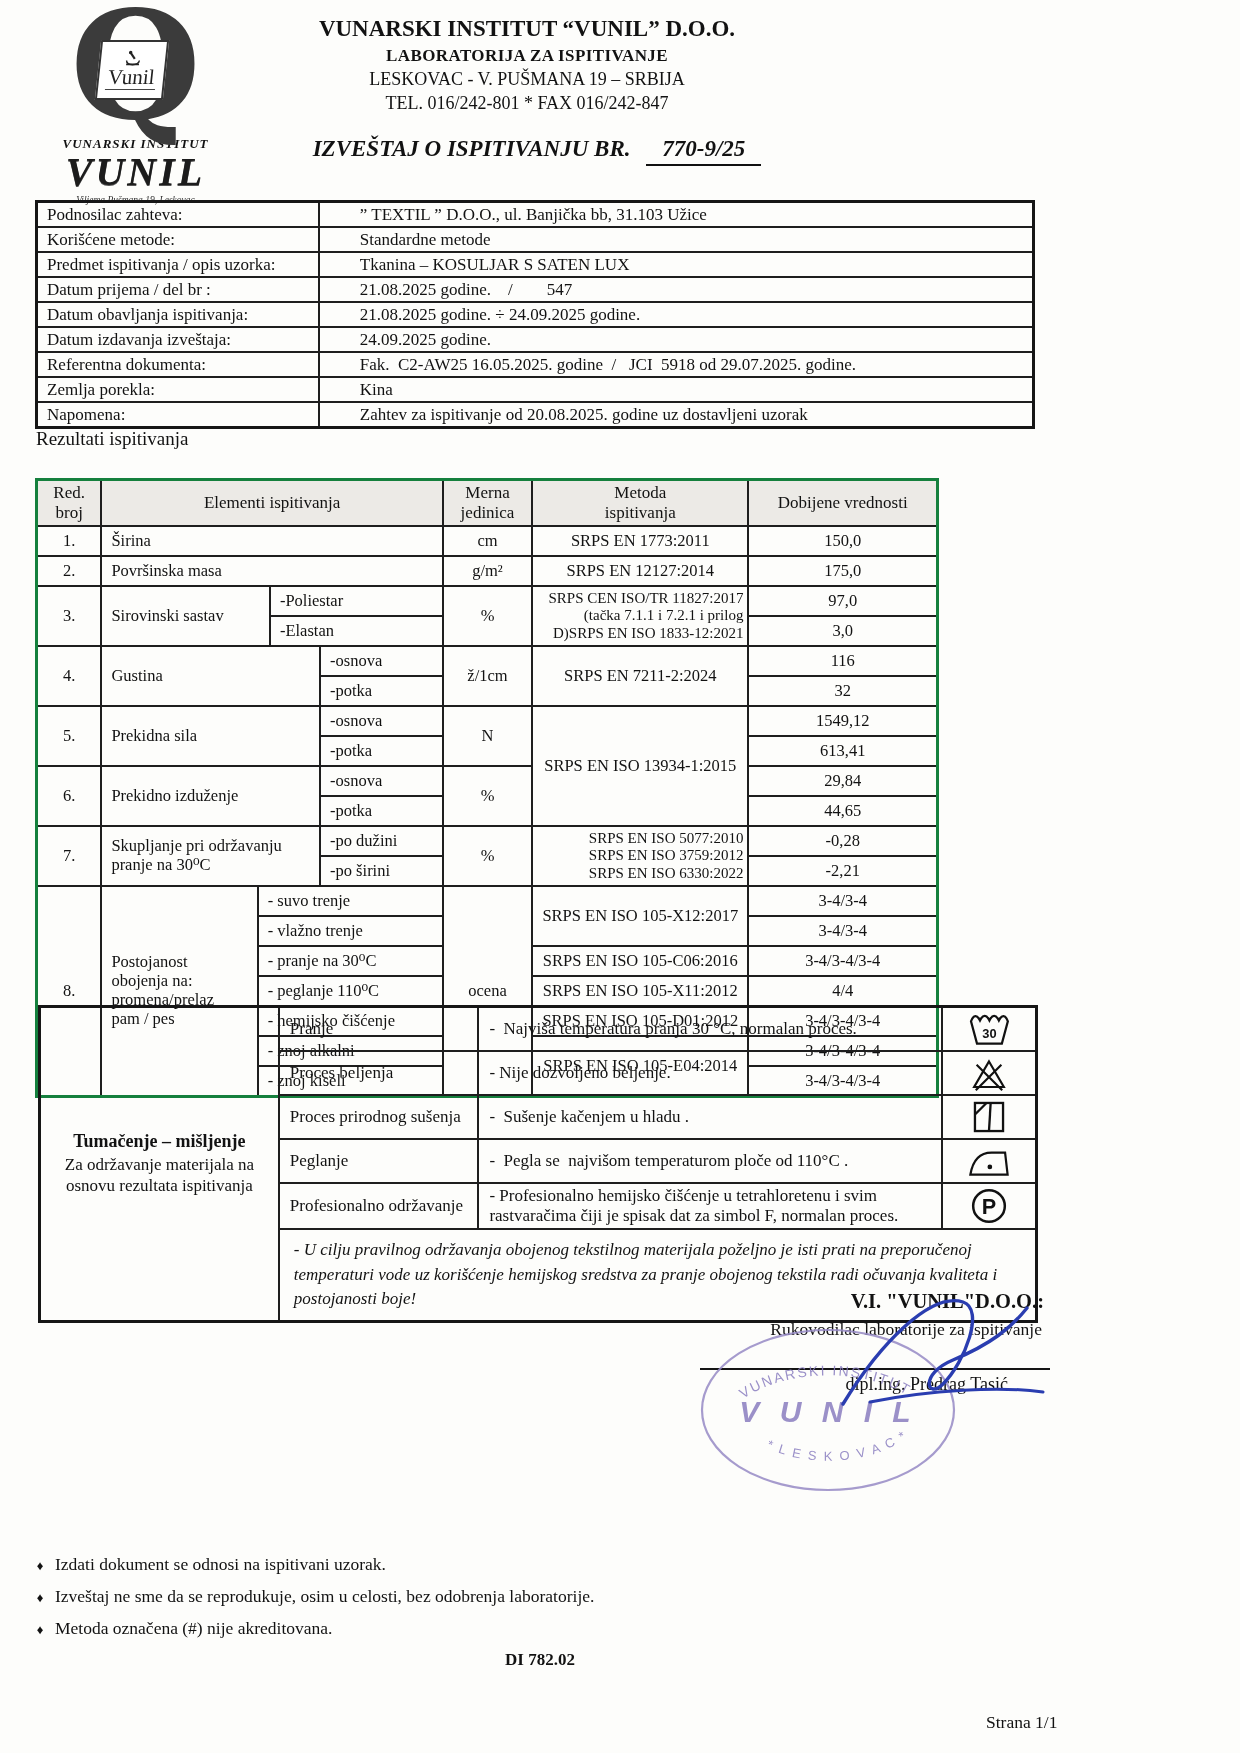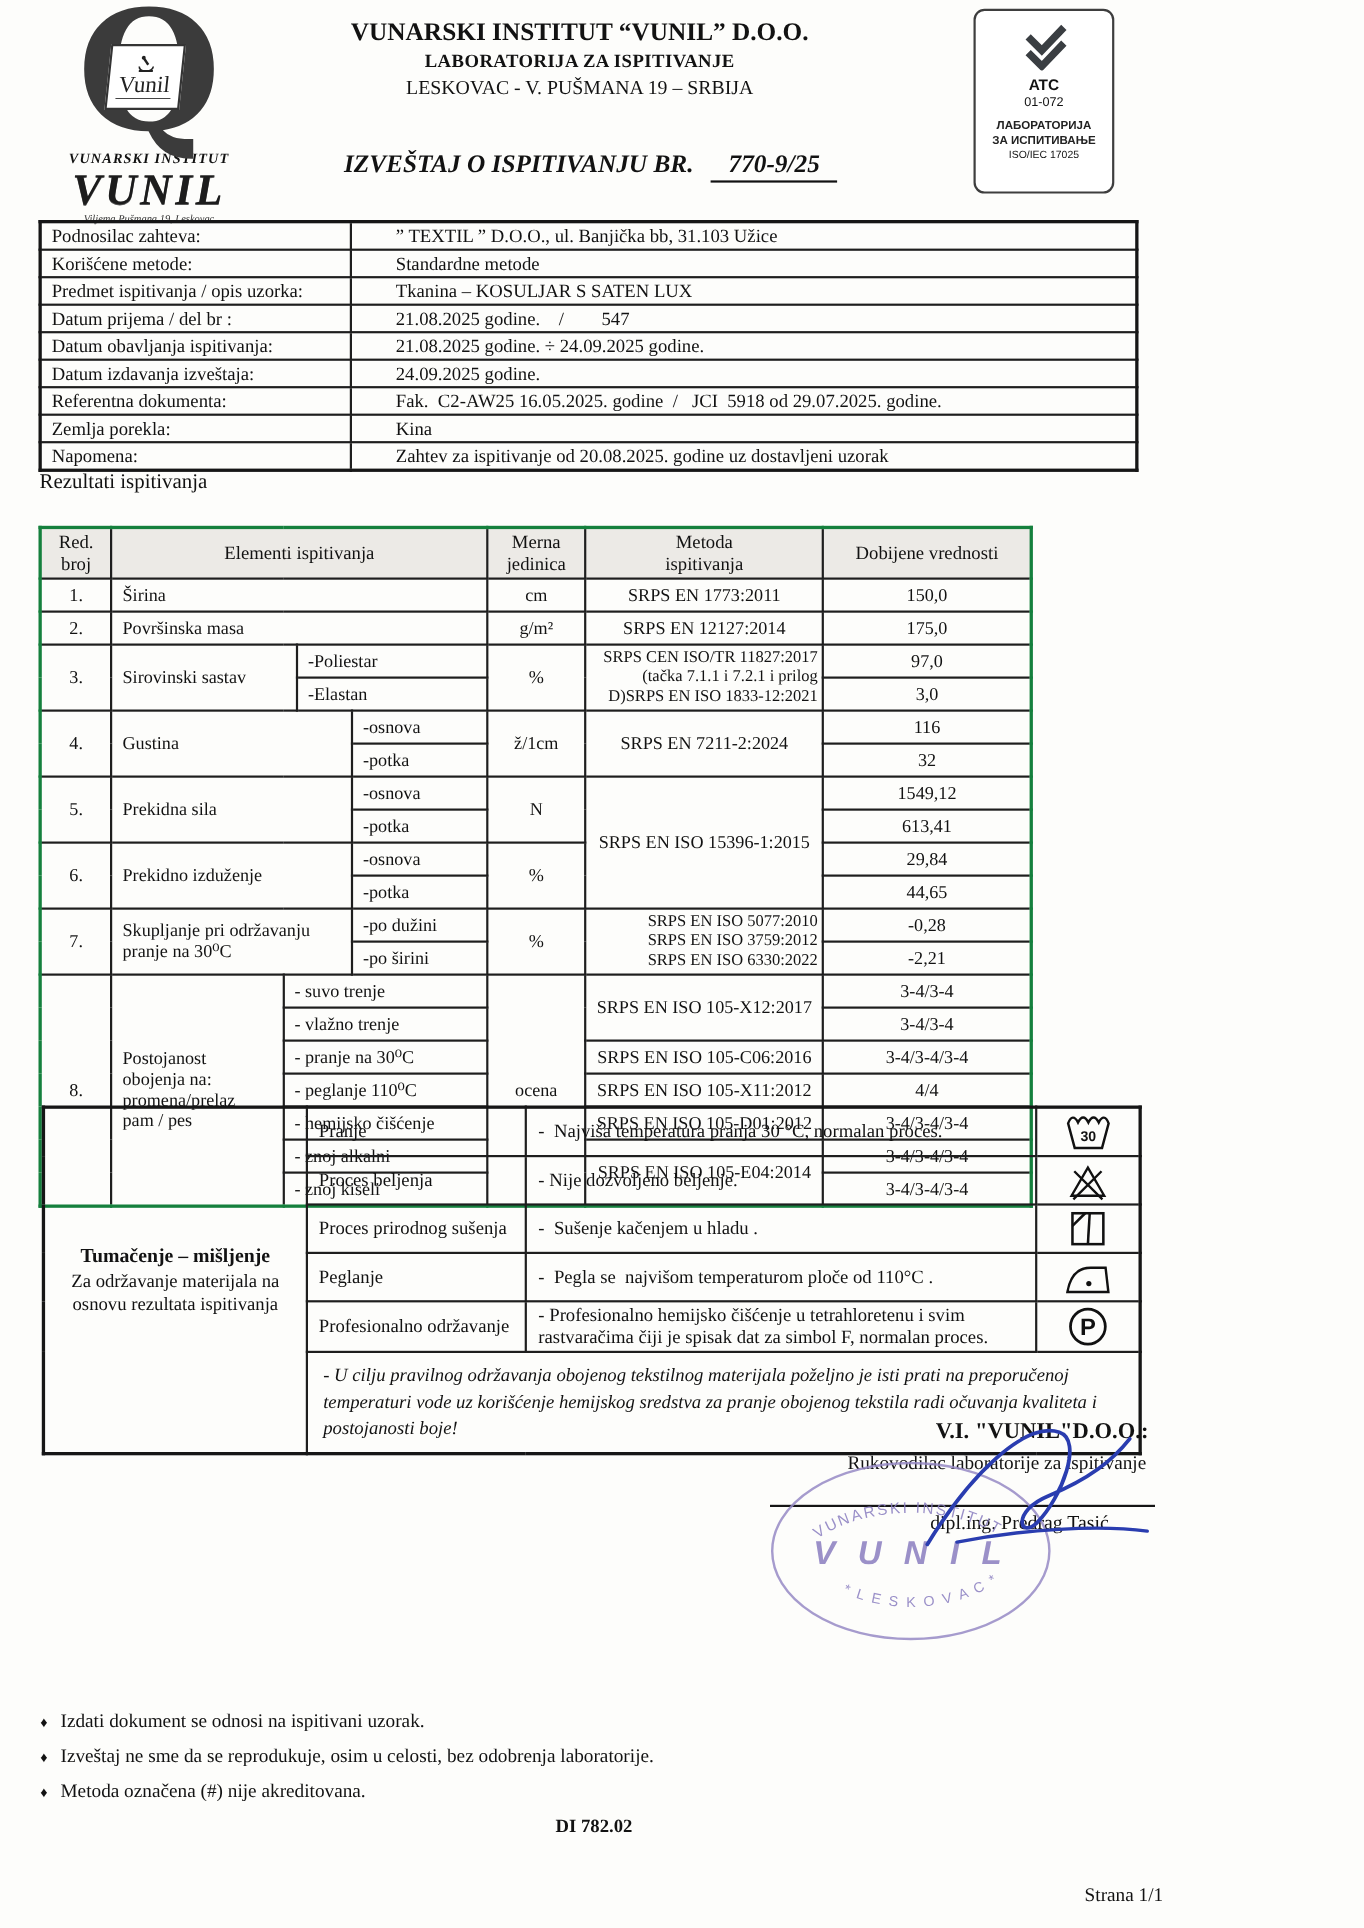--- a/index.html
+++ b/index.html
@@ -102,38 +102,28 @@
     </div>
     <div class="logo-inst">VUNARSKI INSTITUT</div>
     <div class="logo-vunil">VUNIL</div>
     <div class="logo-addr">Viljema Pušmana 19, Leskovac</div>
   </div>
 
   <div class="center-head">
     <div class="ch1">VUNARSKI INSTITUT “VUNIL” D.O.O.</div>
     <div class="ch2">LABORATORIJA ZA ISPITIVANJE</div>
     <div class="ch3">LESKOVAC - V. PUŠMANA 19 – SRBIJA</div>
+    <div class="ch4">TEL. 016/242-801 * FAX  016/242-847</div>
   </div>
 
   <div class="title-row">
     <span>IZVEŠTAJ O ISPITIVANJU BR.</span>
     <span class="report-no">770-9/25</span>
   </div>
 
-  <div class="atc">
-    <svg width="46" height="42" viewBox="0 0 48 44">
-      <path d="M9 12 L22 25 L43 3" stroke="#3a3e42" stroke-width="7" fill="none"></path>
-      <path d="M9 27 L22 40 L43 18" stroke="#3a3e42" stroke-width="7" fill="none"></path>
-    </svg>
-    <div class="atc-name">ATC</div>
-    <div class="atc-num">01-072</div>
-    <div class="atc-l" style="white-space:pre-line;">ЛАБОРАТОРИЈА
-ЗА ИСПИТИВАЊЕ</div>
-    <div class="atc-iso">ISO/IEC 17025</div>
-  </div>
 
   <table class="info">
     <colgroup>
         <col style="width:283px">
         <col style="width:717px">
       </colgroup>
     <tbody>
         <tr>
           <td>Podnosilac zahteva:</td>
           <td class="val">” TEXTIL ” D.O.O., ul. Banjička bb, 31.103 Užice</td>
@@ -235,21 +225,21 @@
     </tr>
     <tr>
       <td class="lft">-potka</td>
       <td class="cen">32</td>
     </tr>
     <tr>
       <td class="cen" rowspan="2">5.</td>
       <td colspan="3" rowspan="2" class="lft">Prekidna sila</td>
       <td class="lft">-osnova</td>
       <td class="cen" rowspan="2">N</td>
-      <td class="cen" rowspan="4">SRPS EN ISO 15396-1:2015</td>
+      <td class="cen" rowspan="4">SRPS EN ISO 13934-1:2015</td>
       <td class="cen">1549,12</td>
     </tr>
     <tr>
       <td class="lft">-potka</td>
       <td class="cen">613,41</td>
     </tr>
     <tr>
       <td class="cen" rowspan="2">6.</td>
       <td colspan="3" rowspan="2" class="lft">Prekidno izduženje</td>
       <td class="lft">-osnova</td>

